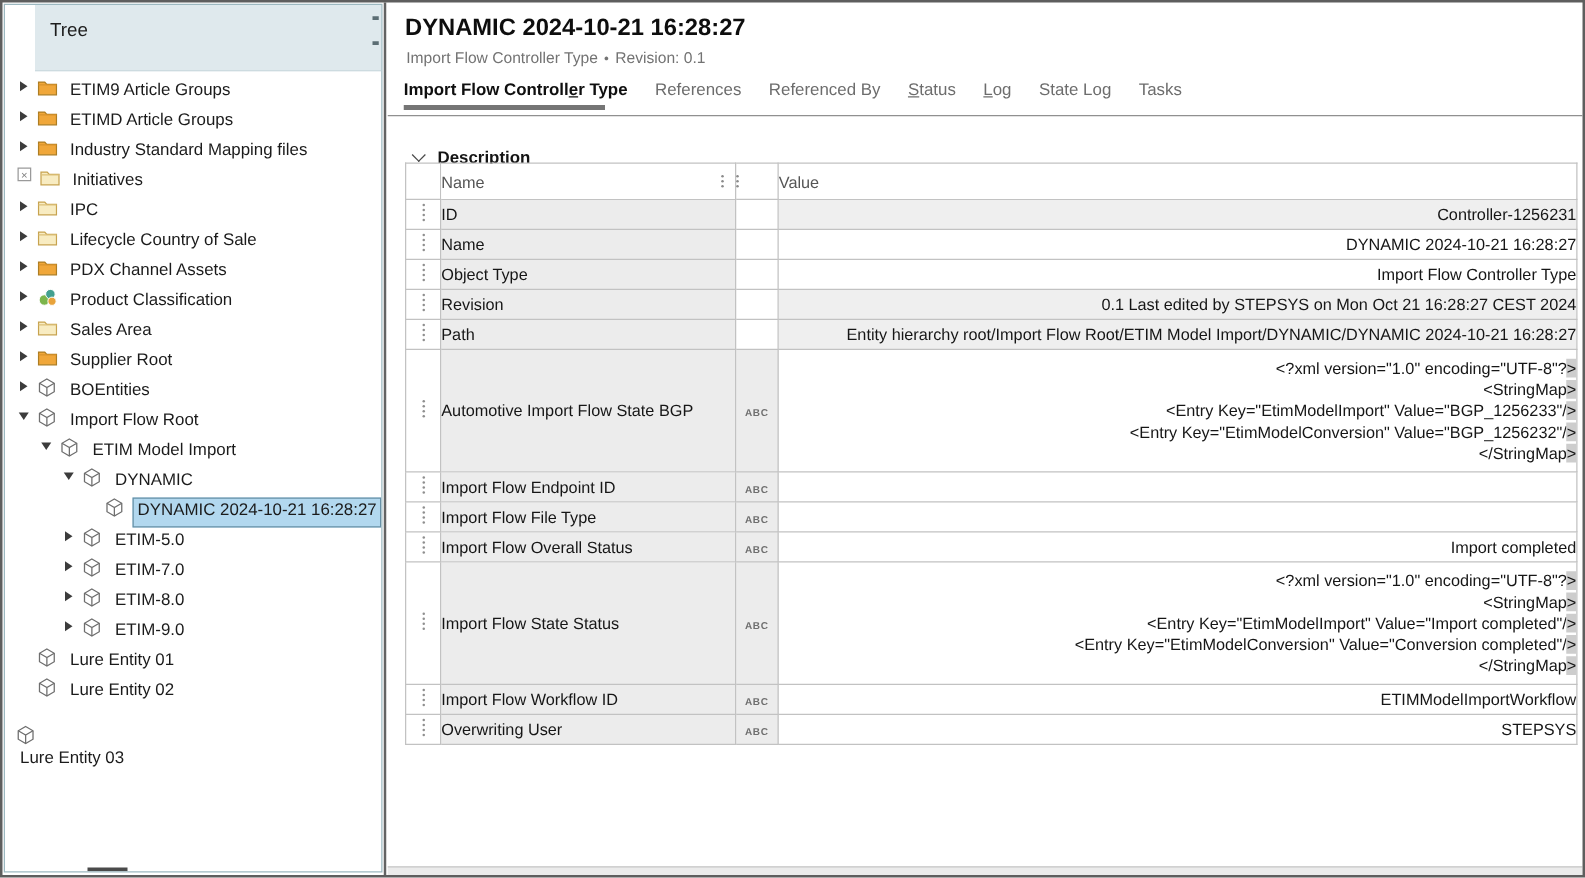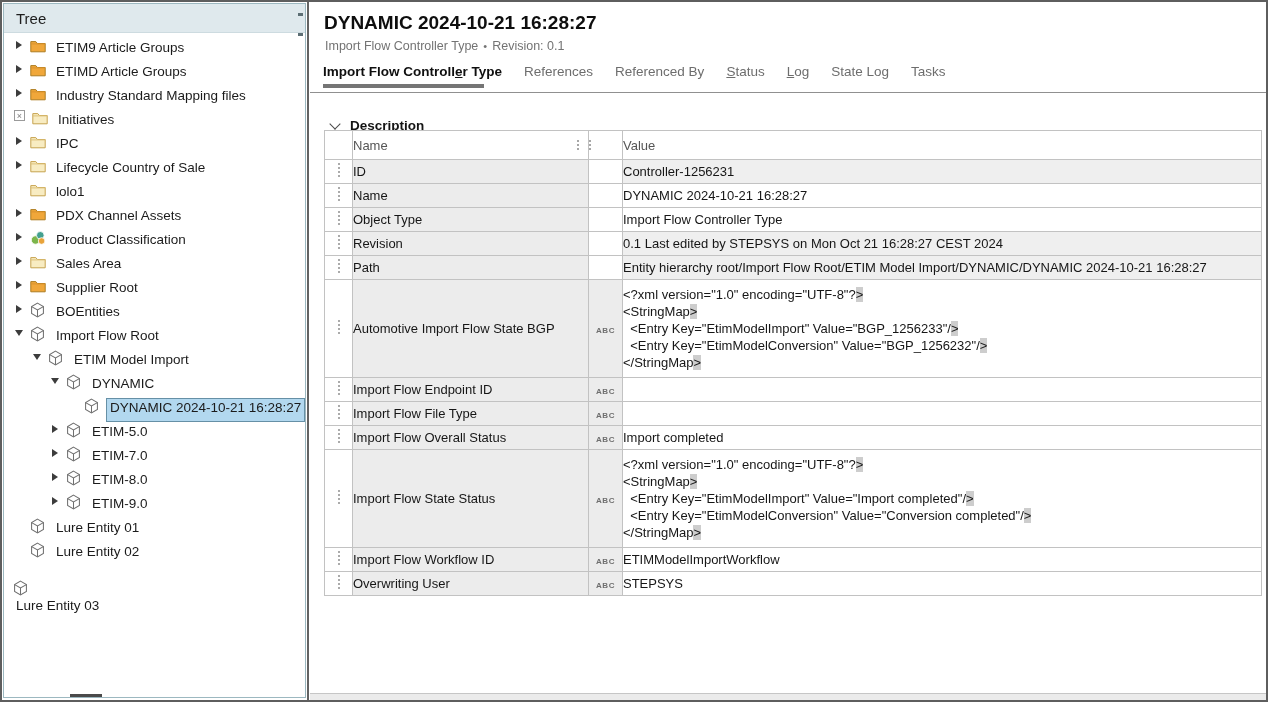--- a/index.html
+++ b/index.html
@@ -10,22 +10,22 @@
   }
   .window-border{position:absolute;inset:0;border:2px solid #5e5e5e;pointer-events:none;z-index:50;}
 
   
   .tree-pane{
     position:absolute;left:3px;top:3px;width:303px;height:695px;
     border:1px solid #9cb8c0;background:#fff;box-sizing:border-box;overflow:hidden;
   }
   .tree-header{
     height:28px;background:#dfe9ed;border-bottom:1px solid #cddbe0;
-    display:flex;align-items:center;padding:0 12px;position:relative;
-    font-size:15px;color:#1d1d1d;
+    display:flex;padding:12px 12px;position:relative;
+    font-size:15px;color:#1d1d1d;margin-left:24px;
   }
   .grip{position:absolute;right:2px;width:5px;height:3px;background:#5c6e74;}
   .grip.g1{top:9px;} .grip.g2{top:29px;}
   .tree-items{padding-top:5px;}
   .tree-item{height:24px;display:flex;font-size:13.5px;color:#1b1b1b;}
   .expander{width:13px;height:14px;flex:0 0 13px;margin-right:4px;display:inline-flex;align-items:center;justify-content:center;}
   .expander.collapsed::before{content:'';border-left:6px solid #3c3c3c;border-top:4px solid transparent;border-bottom:4px solid transparent;}
   .expander.expanded::before{content:'';border-top:6px solid #3c3c3c;border-left:4px solid transparent;border-right:4px solid transparent;}
   .expander.box-x{border:1px solid #9a9a9a;width:9px;height:9px;flex:0 0 9px;margin:0 6px 0 2px;
     font-size:9px;line-height:8px;color:#7c7c7c;background:#fff;align-items:center;justify-content:center;}
@@ -60,21 +60,21 @@
   }
   table.attr th,table.attr td{border:1px solid #c2c2c2;padding:0;vertical-align:middle;box-sizing:border-box;}
   table.attr{border:1px solid #a6a6a6;}
   table.attr thead tr{height:29px;}
   table.attr th{font-weight:normal;color:#555;text-align:left;background:#fff;}
   th.c-name{padding-left:9px;position:relative;}
   td.c-handle{text-align:center;background:#fff;}
   td.c-name{background:#ececec;padding:0 8px;white-space:nowrap;overflow:hidden;}
   td.c-abc{text-align:center;background:#fff;}
   td.c-abc.filled{background:#ececec;}
-  td.c-value{padding:0 9px;white-space:nowrap;overflow:hidden;background:#fff;}
+  td.c-value{padding:0 9px;white-space:nowrap;overflow:hidden;background:#fff;text-align:right;}
   td.c-value.gray{background:#efefef;}
   tr.r-normal{height:24px;}
   .xml{white-space:pre;line-height:17px;padding:6px 0;}
   .hl{background:#cdcdcd;}
   .abc-badge{font-size:8px;font-weight:bold;letter-spacing:0.6px;color:#6f6f6f;}
   .dots4{width:2px;height:14px;position:relative;display:inline-block;}
   .dots4::before{content:'';position:absolute;top:0;left:0;width:2px;height:2px;border-radius:50%;
     background:#8f8f8f;box-shadow:0 4px 0 #8f8f8f,0 8px 0 #8f8f8f,0 12px 0 #8f8f8f;}
   .dots3{width:2px;height:10px;position:relative;display:inline-block;}
   .dots3::before{content:'';position:absolute;top:0;left:0;width:2px;height:2px;border-radius:50%;
@@ -145,30 +145,20 @@
       </div>
       <div class="tree-item" style="padding-left: 8px;">
         <span class="expander collapsed"></span>
         <span class="tree-icon">
           <svg width="16" height="14" viewBox="0 0 16 14">
             <path d="M0.8 2.6 h5 l1.6 1.9 h7.8 V12.8 H0.8 Z" fill="#f8ecc2" stroke="#c7a34f" stroke-width="1"></path>
             <path d="M0.8 4.9 H15.2" stroke="#dcc078" stroke-width="1" fill="none"></path>
           </svg>
         </span>
         <span class="tree-label">Lifecycle Country of Sale</span>
-      </div>
-      <div class="tree-item" style="padding-left: 8px;">
-        <span class="expander none"></span>
-        <span class="tree-icon">
-          <svg width="16" height="14" viewBox="0 0 16 14">
-            <path d="M0.8 2.6 h5 l1.6 1.9 h7.8 V12.8 H0.8 Z" fill="#f8ecc2" stroke="#c7a34f" stroke-width="1"></path>
-            <path d="M0.8 4.9 H15.2" stroke="#dcc078" stroke-width="1" fill="none"></path>
-          </svg>
-        </span>
-        <span class="tree-label">lolo1</span>
       </div>
       <div class="tree-item" style="padding-left: 8px;">
         <span class="expander collapsed"></span>
         <span class="tree-icon">
           <svg width="16" height="14" viewBox="0 0 16 14">
             <path d="M0.8 2.6 h5 l1.6 1.9 h7.8 V12.8 H0.8 Z" fill="#f0a73a" stroke="#ad7d22" stroke-width="1"></path>
             <path d="M0.8 4.9 H15.2" stroke="#d9932d" stroke-width="1" fill="none"></path>
           </svg>
         </span>
         <span class="tree-label">PDX Channel Assets</span>

